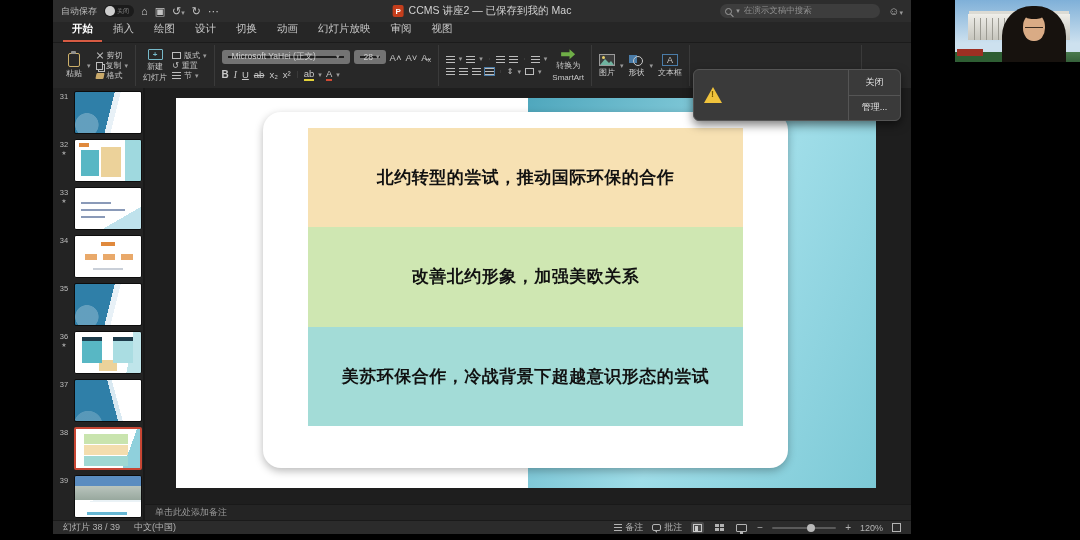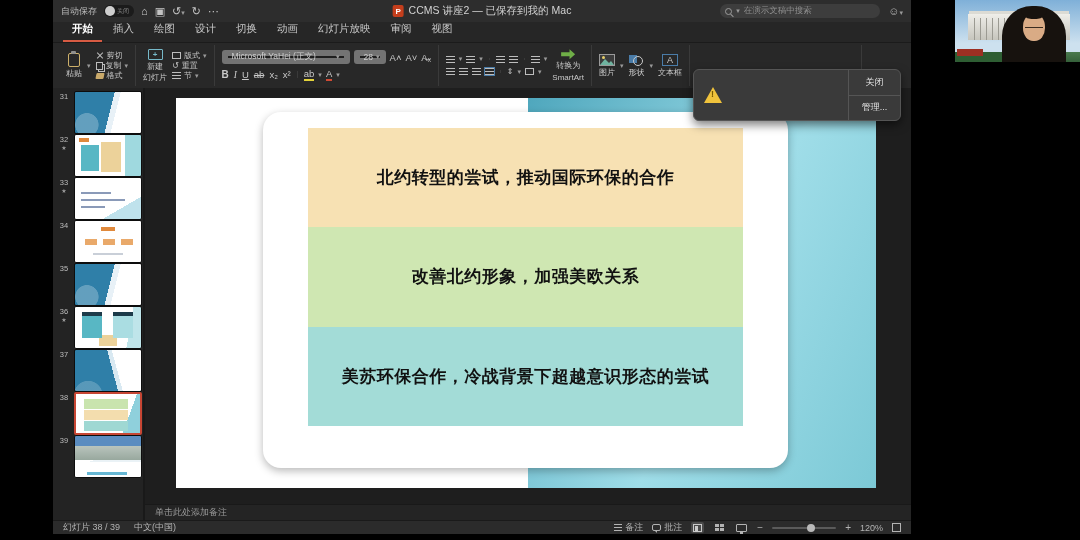--- a/index.html
+++ b/index.html
@@ -92,21 +92,21 @@
   .notif-texts { display:flex; flex-direction:column; gap:2px; }
   .notif-title { font-size:9px; font-weight:bold; color:#f0f0f0; }
   .notif-sub { font-size:8px; color:#bdbdbd; }
   .notif-btns { width:52px; border-left:1px solid #555; display:flex; flex-direction:column; }
   .notif-btn { flex:1; display:flex; align-items:center; justify-content:center; font-size:9px; color:#e4e4e4; }
   .notif-btn + .notif-btn { border-top:1px solid #555; }
 
   
   .content { flex:1; display:flex; min-height:0; }
   .thumbs { width:92px; background:#232323; border-right:2px solid #191919; padding:3px 0 0 4px;
-            display:flex; flex-direction:column; overflow:hidden; }
+            display:flex; flex-direction:column; gap:5px; overflow:hidden; }
   .thumb-item { display:flex; gap:3px; }
   .thumb-meta { width:14px; display:flex; flex-direction:column; align-items:center; gap:1px;
                 padding-top:1px; }
   .thumb-num { font-size:7.5px; color:#bdbdbd; }
   .thumb-star { font-size:6px; color:#9a9a9a; line-height:1; }
   .thumb { width:68px; height:43px; background:#fff; border-radius:2px; border:1px solid #0d0d0d;
            flex:none; position:relative; overflow:hidden; }
   .thumb.selected { border:2px solid #c74634; }
 
   

